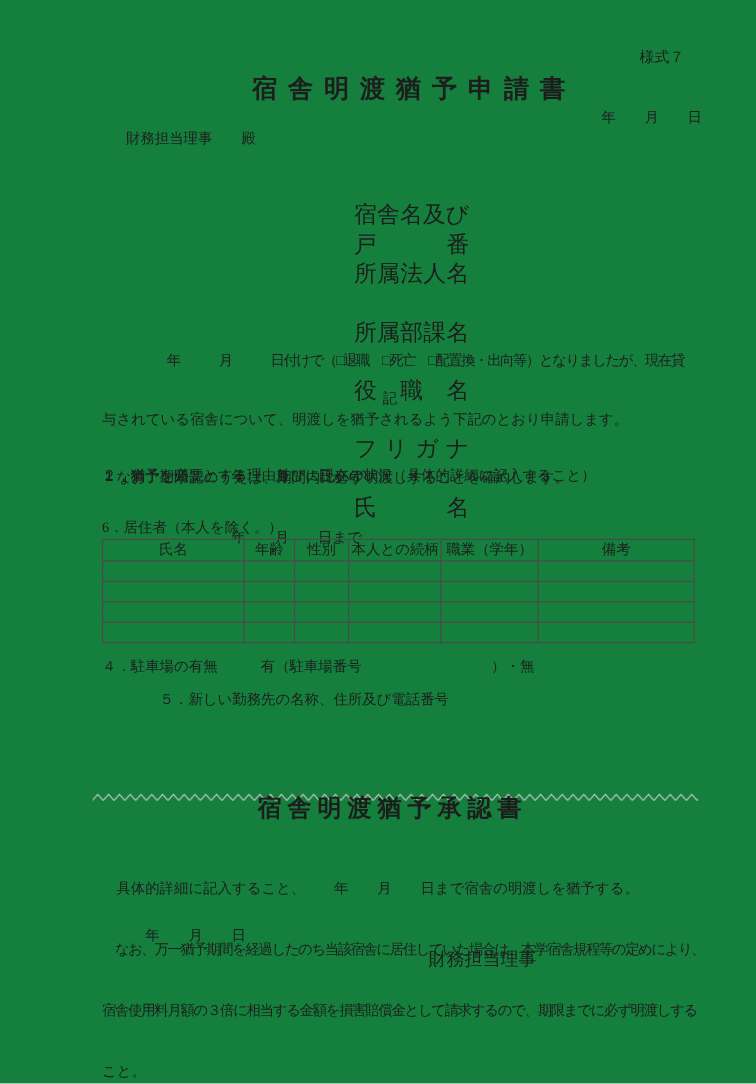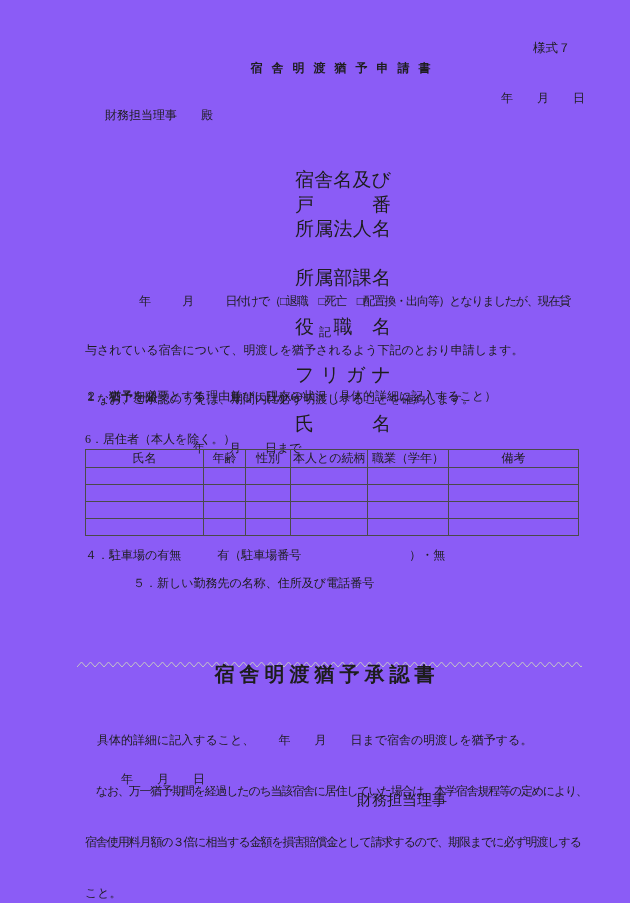--- a/index.html
+++ b/index.html
@@ -1,34 +1,34 @@
 <!DOCTYPE html>
 <html lang="ja"><head>
 <meta charset="utf-8">
 <style>
   html,body{margin:0;padding:0;background:#ffffff;}
   .page{
     position:relative;
     width:630px;height:903px;
-    background:#8b5cf6;
+    background:#15803d;
     font-family:"Liberation Serif","DejaVu Serif",serif;
     color:#1d1d1d;
     overflow:hidden;
   }
   .abs{position:absolute;white-space:pre;font-size:12px;line-height:1.32;}
   .form-number{top:40px;left:533px;font-size:12.5px;}
   .title1{top:61px;left:60px;right:0;text-align:center;margin:0;
-          font-size:12px;font-weight:bold;letter-spacing:9px;white-space:pre;}
+          font-size:21px;font-weight:bold;letter-spacing:9px;white-space:pre;}
   .date1{top:91px;right:45px;}
   .addressee{top:108px;left:105px;}
   .labels{top:135px;left:295px;width:96px;}
   .jlabel{width:96px;height:17.3px;font-size:19px;
           text-align:justify;text-align-last:justify;white-space:normal;}
   .para{left:85px;}
-  .p1{top:261px;line-height:16.2px;}
+  .p1{top:261px;line-height:16.2px;font-family:Liberation Mono, monospace;}
   .p2{top:698px;line-height:17px;}
   .ls-tight{letter-spacing:-1.2px;}
   .ls-tight2{letter-spacing:-1.1px;}
   .ki{top:325px;left:20px;right:0;text-align:center;}
   .item1{top:355px;left:85px;line-height:17px;}
   .item2{top:389px;left:85px;}
   .item3{top:432px;left:85px;}
   .residents{position:absolute;top:449px;left:85px;width:493px;
              border-collapse:collapse;table-layout:fixed;}
   .residents th,.residents td{

